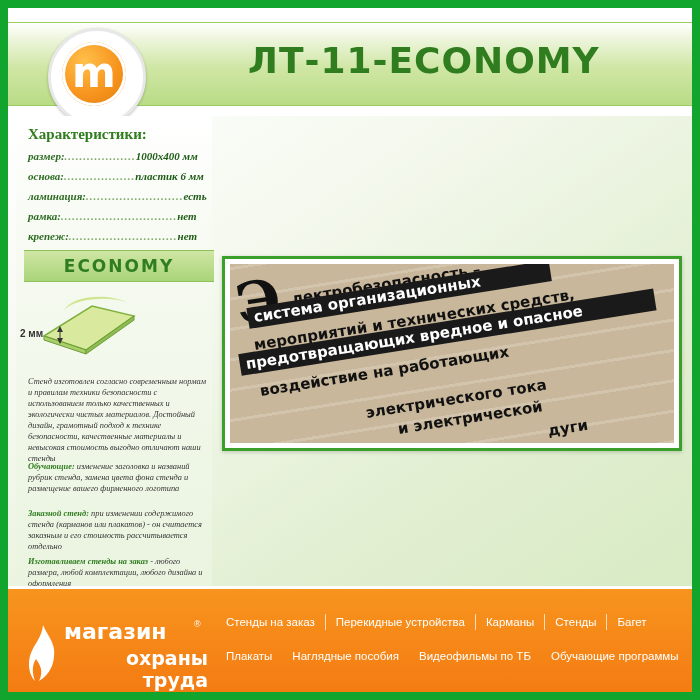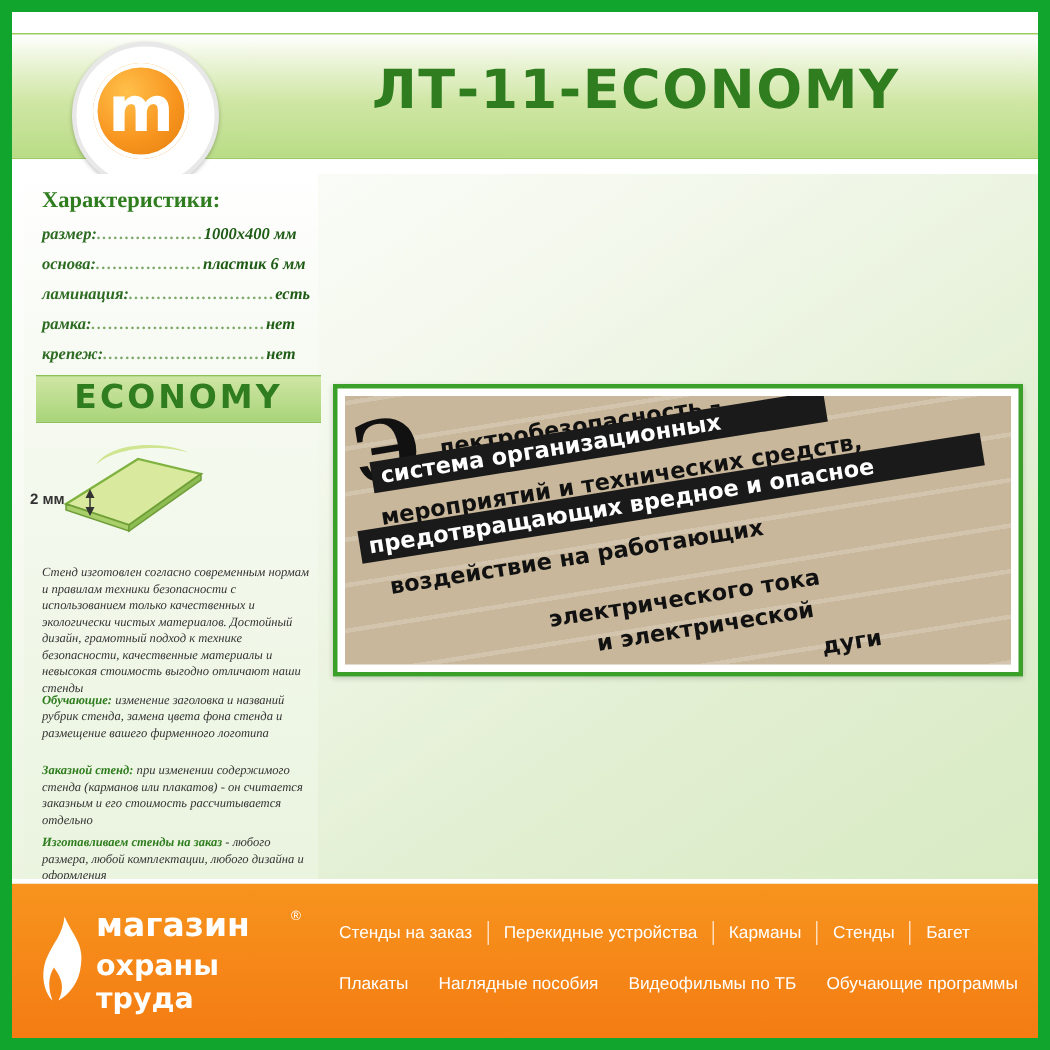--- a/index.html
+++ b/index.html
@@ -75,21 +75,21 @@
   }
   .char-row .dots{color:#7ea86a;letter-spacing:1px;}
   .char-row .val{color:#1f5c16;}
   .eco-band{
     position:absolute;left:8px;top:134px;width:190px;height:30px;
     background:linear-gradient(to bottom,#cfe6a4,#a9d479);
     border-top:1px solid #8cc257;border-bottom:1px solid #8cc257;
   }
   .eco-band span{
     display:block;text-align:center;line-height:30px;
-    font-size:22px;font-weight:bold;color:#2f7d1f;letter-spacing:2px;
+    font-size:17px;font-weight:bold;color:#2f7d1f;letter-spacing:2px;
     font-family:"DejaVu Sans", sans-serif;
   }
   .sheet-img{
     position:absolute;left:14px;top:176px;width:112px;height:72px;
   }
   .sheet-svg{display:block;}
   .feat{
     position:absolute;left:136px;top:184px;width:64px;
     font-size:9px;color:#2f7d1f;font-weight:bold;line-height:15px;
     font-family:"Liberation Sans", sans-serif;
@@ -140,21 +140,21 @@
     font-family:"DejaVu Serif", serif;
     transform:rotate(-9deg);
   }
   
   .footer{
     position:absolute;left:0;top:578px;width:684px;height:106px;
     background:linear-gradient(to bottom,#f7941e 0%,#f47b12 100%);
     border-top:3px solid #ffffff;
   }
   .footer-logo{
-    position:absolute;left:10px;top:10px;width:190px;height:80px;
+    position:absolute;left:10px;top:24px;width:190px;height:80px;text-align:right;
   }
   .fl-title{
     position:absolute;left:46px;top:6px;
     font-size:22px;font-weight:bold;color:#ffffff;
     font-family:"DejaVu Sans", sans-serif;
   }
   .fl-sub{
     position:absolute;left:46px;top:34px;
     font-size:19px;font-weight:bold;color:#ffffff;
     font-family:"DejaVu Sans", sans-serif;

